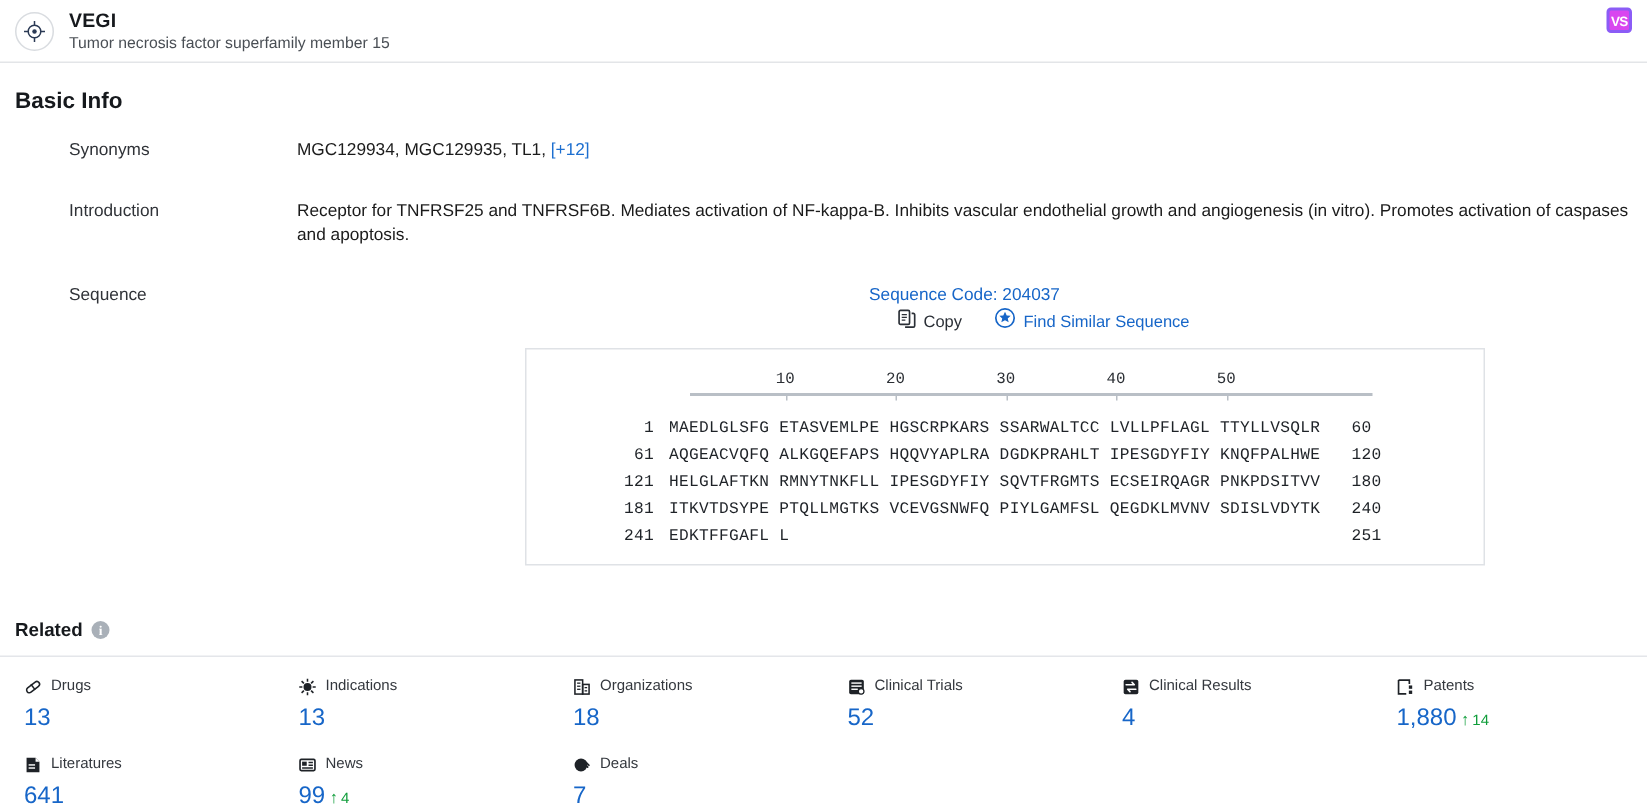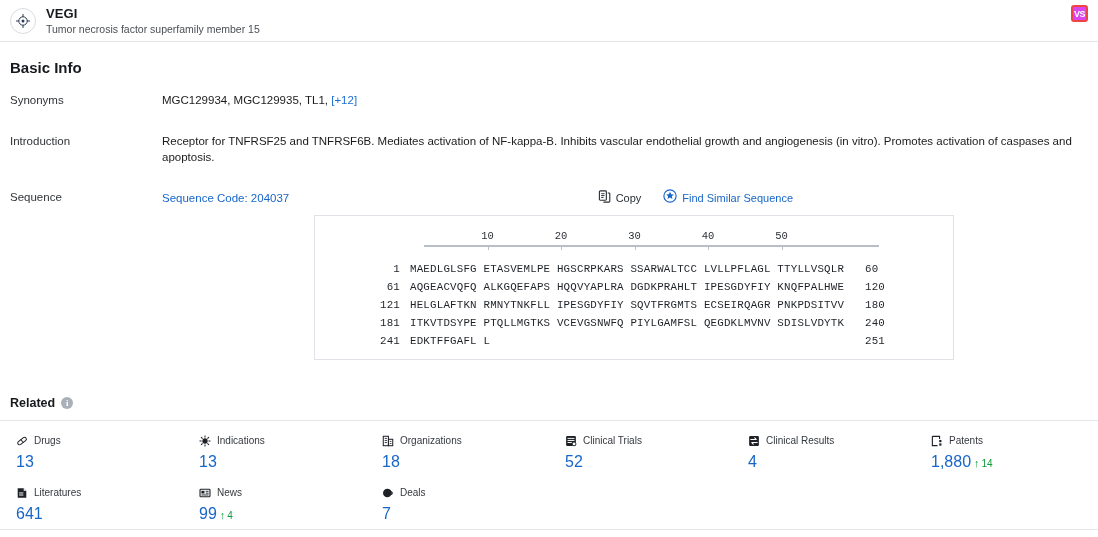--- a/index.html
+++ b/index.html
@@ -50,21 +50,21 @@
     position: absolute;
     right: 2px;
     top: 5px;
     display: flex;
     align-items: center;
     gap: 4px;
   }
   .vs-badge {
     width: 17px; height: 17px;
     background: #d946ef;
-    border: 2px solid #ef4444;
+    border: 2px solid #8b5cf6;
     border-radius: 3px;
     color: #fff;
     font-size: 9px;
     font-weight: bold;
     display: flex; align-items: center; justify-content: center;
     font-family: "Liberation Sans", sans-serif;
     letter-spacing: -0.5px;
   }
   .partial-dots {
     color:#2b3a55; font-size:12px; font-weight:bold; line-height:12px;
@@ -85,37 +85,39 @@
   .row {
     display: flex;
     align-items: flex-start;
   }
   .row-label {
     width: 152px;
     flex: none;
     font-size: 11.5px;
     color: #303338;
     line-height: 16px;
+    margin-left: 36px;
   }
   .row-value {
     font-size: 11.5px;
     color: #1b1b1b;
     line-height: 16px;
     flex: 1;
   }
   .link { color: #1d6fd0; cursor: pointer; }
 
   #row-synonyms { margin-top: 16px; }
   #row-introduction { margin-top: 25px; }
   #row-sequence { margin-top: 24px; }
 
   .seq-head {
     display: flex;
     align-items: center;
     width: 100%;
+    flex-direction: column;
   }
   .seq-code { font-size: 11.5px; color:#1766c8; }
   .seq-actions {
     margin-left: auto;
     display: flex;
     align-items: center;
     gap: 22px;
     margin-right: 295px;
   }
   .seq-action {

